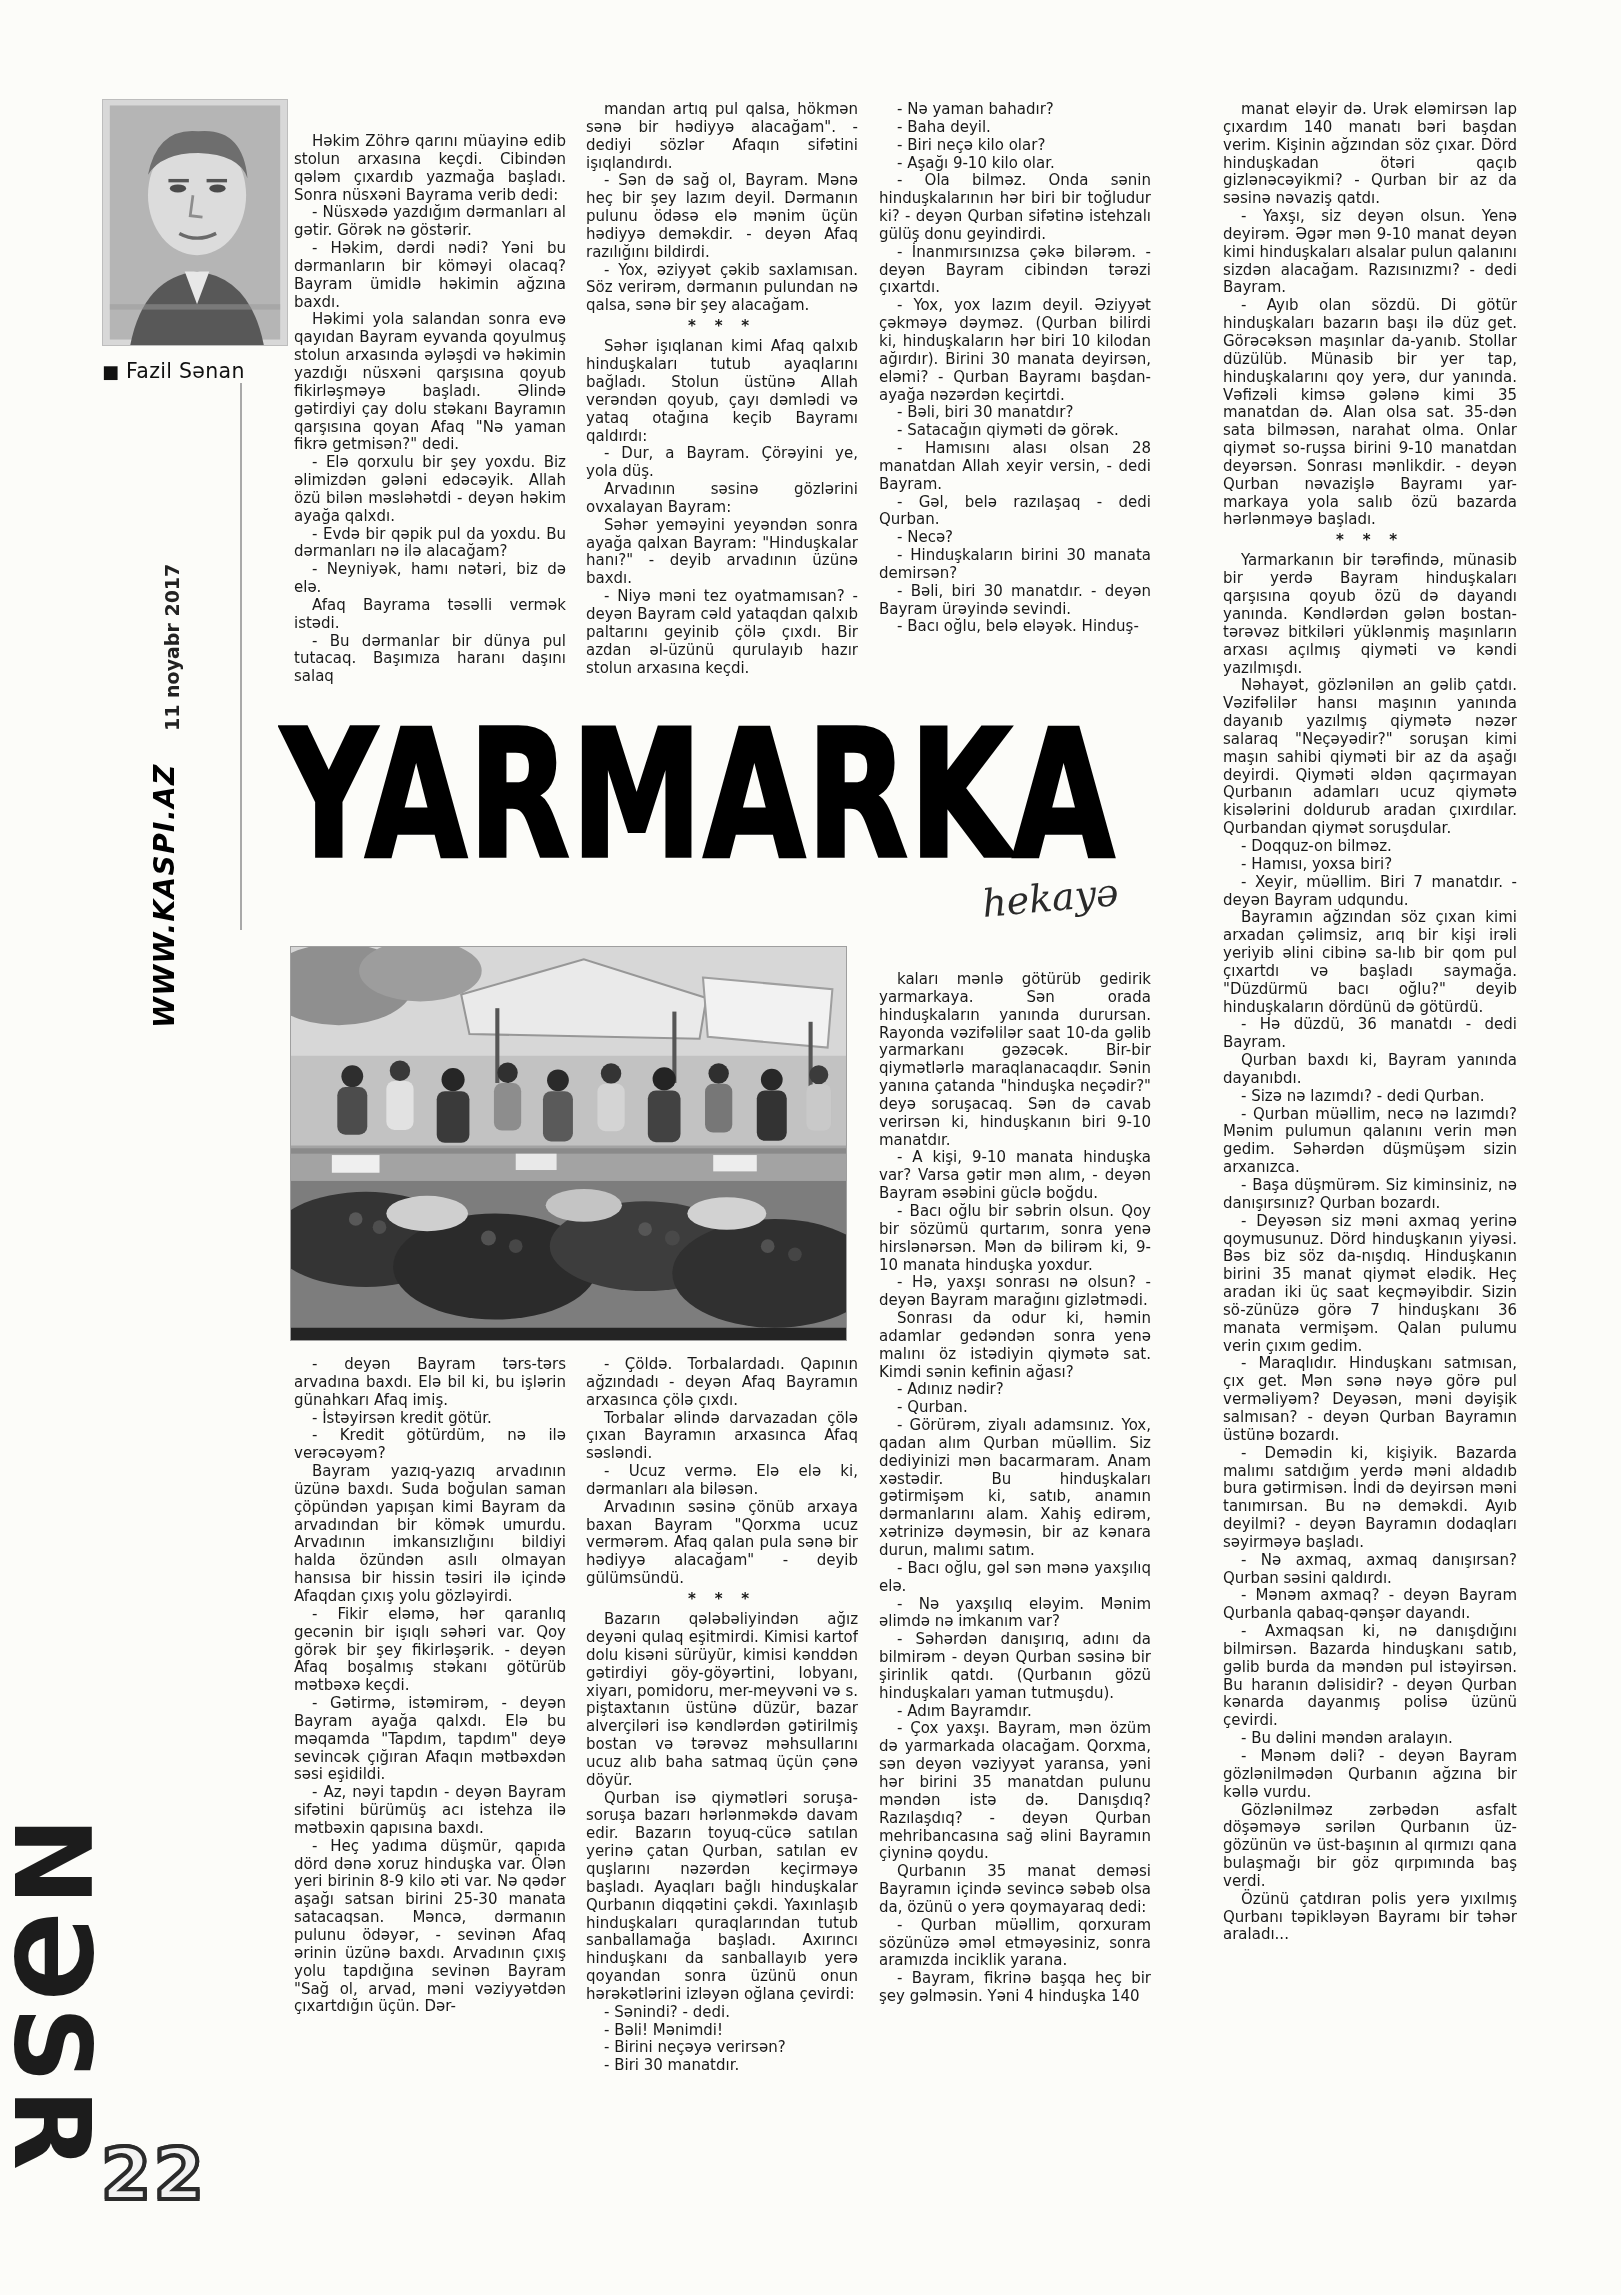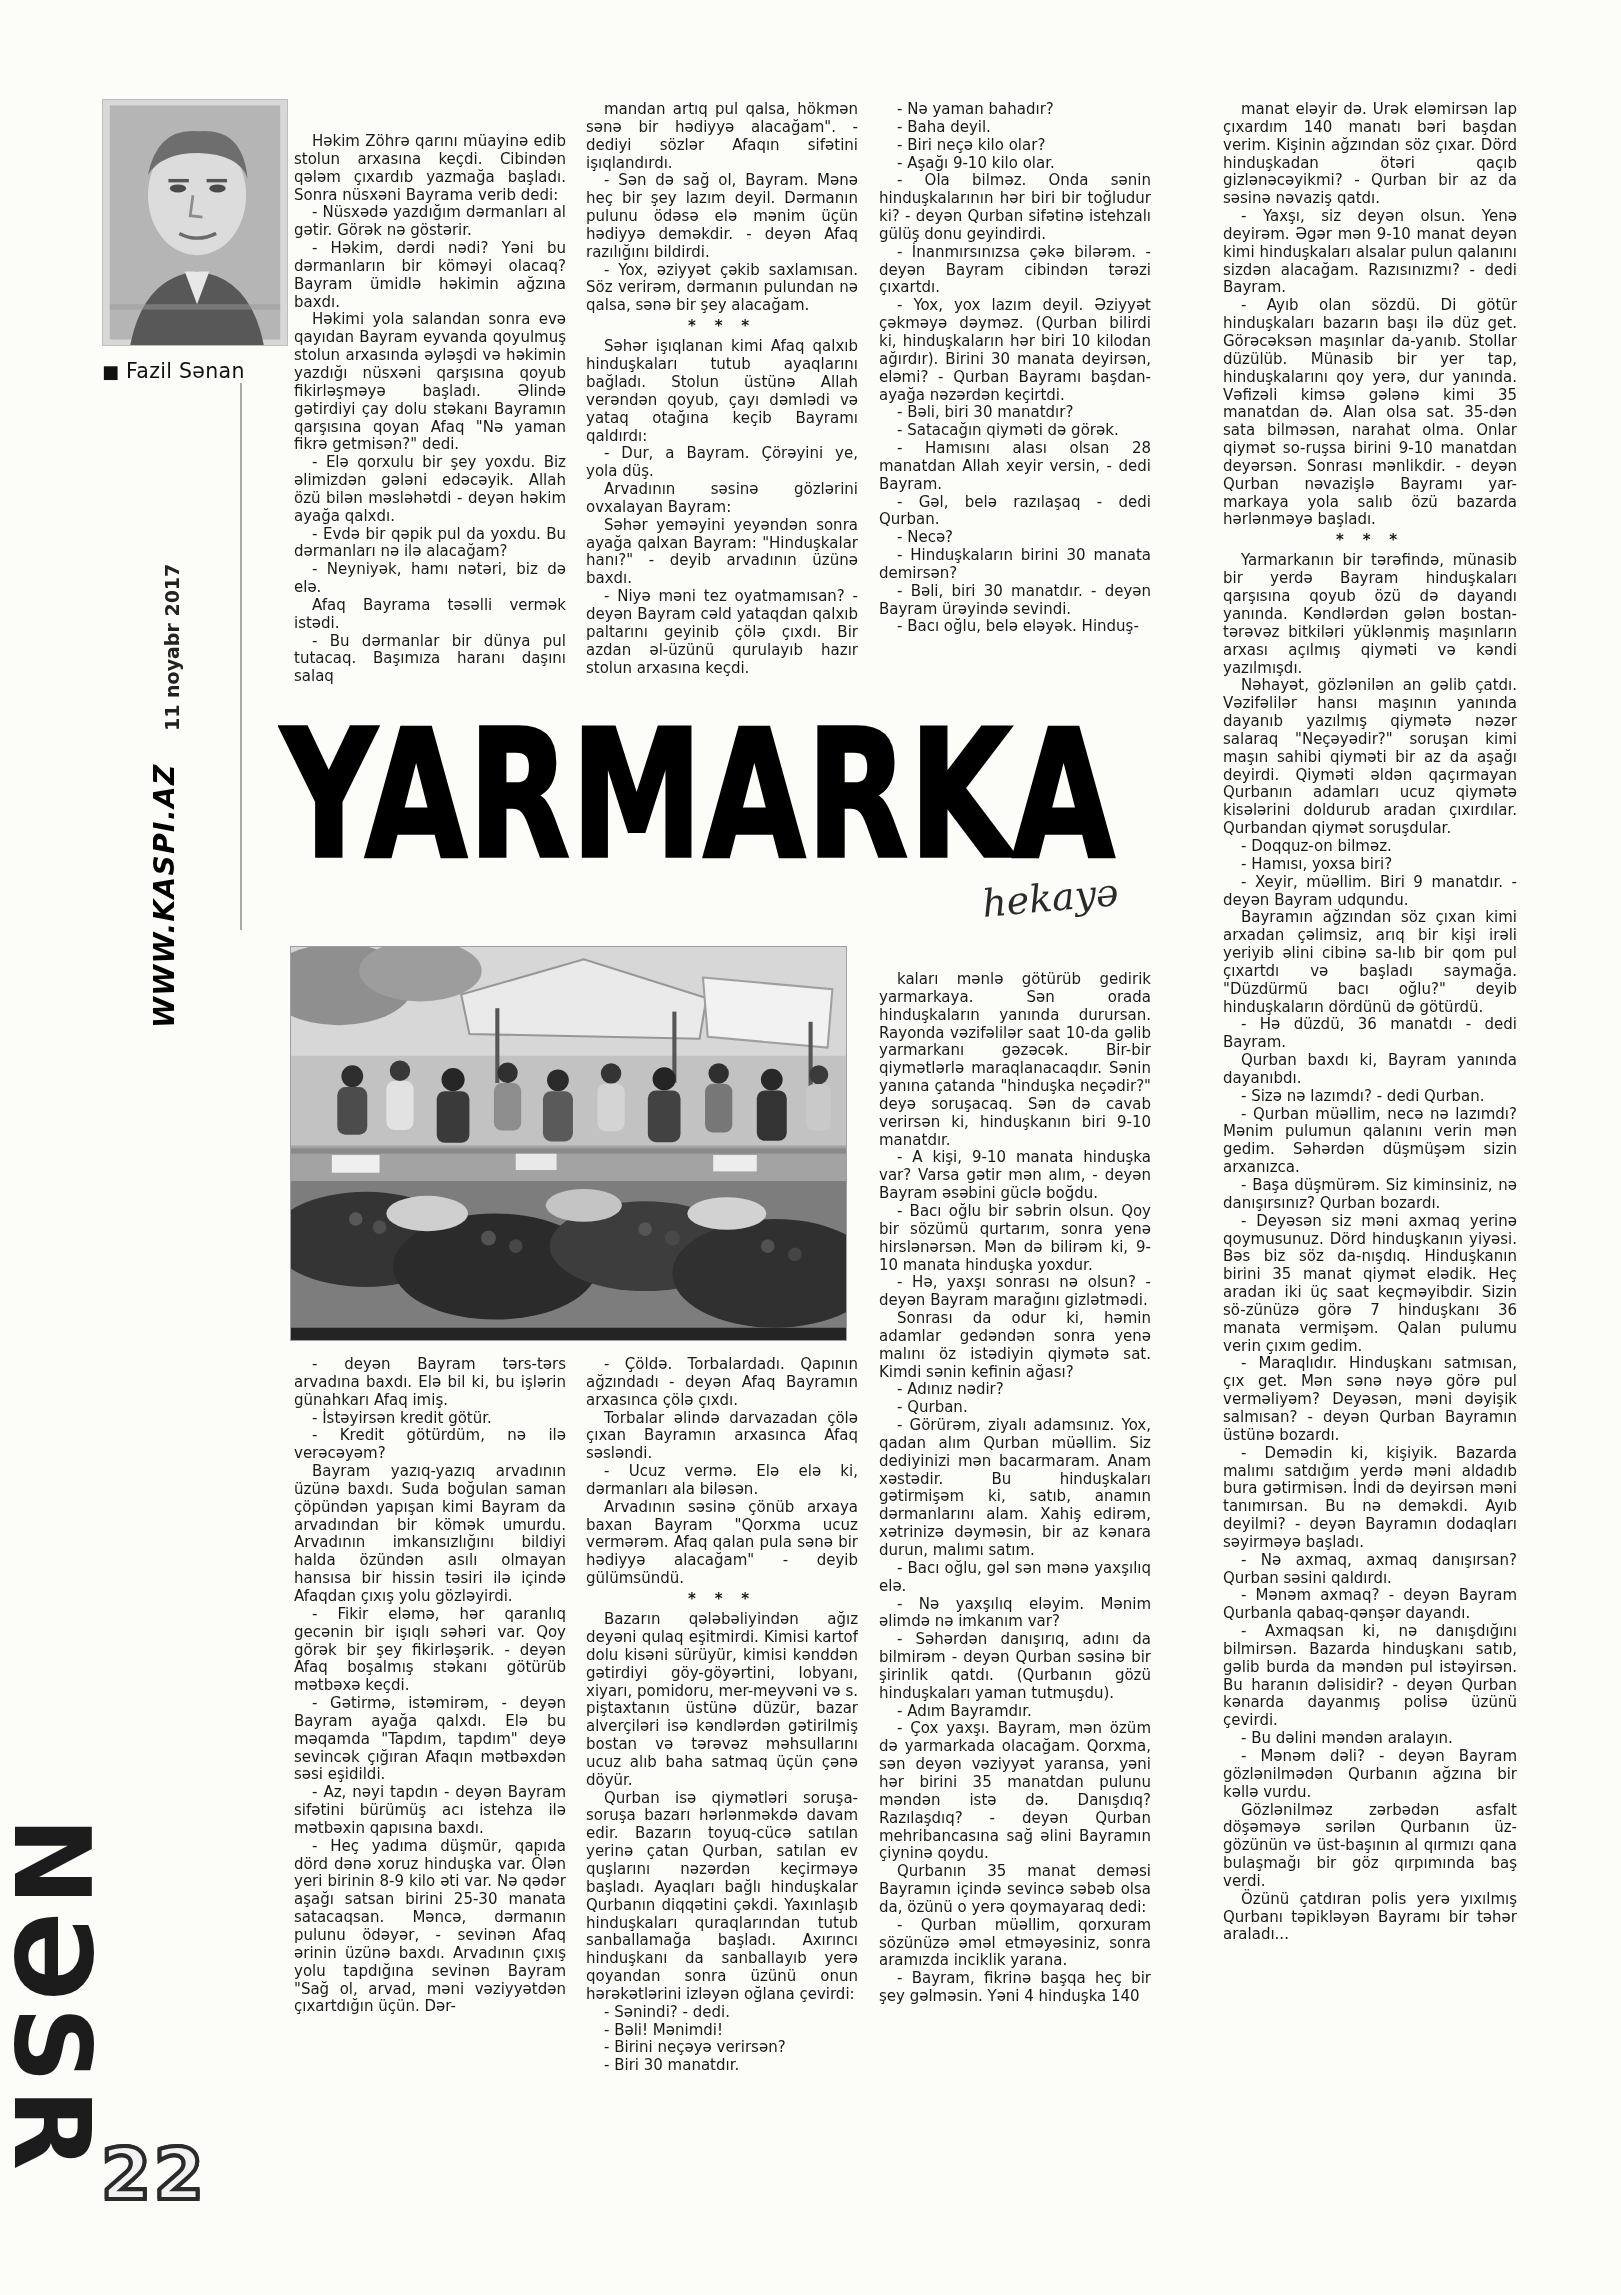--- a/index.html
+++ b/index.html
@@ -178,21 +178,21 @@
     </div>
   <div class="textcol c-right">
       <p>manat eləyir də. Ürək eləmirsən lap çıxardım 140 manatı bəri başdan verim. Kişinin ağzından söz çıxar. Dörd hinduşkadan ötəri qaçıb gizlənəcəyikmi? - Qurban bir az da səsinə nəvaziş qatdı.</p>
       <p>- Yaxşı, siz deyən olsun. Yenə deyirəm. Əgər mən 9-10 manat deyən kimi hinduşkaları alsalar pulun qalanını sizdən alacağam. Razısınızmı? - dedi Bayram.</p>
       <p>- Ayıb olan sözdü. Di götür hinduşkaları bazarın başı ilə düz get. Görəcəksən maşınlar da-yanıb. Stollar düzülüb. Münasib bir yer tap, hinduşkalarını qoy yerə, dur yanında. Vəfizəli kimsə gələnə kimi 35 manatdan də. Alan olsa sat. 35-dən sata bilməsən, narahat olma. Onlar qiymət so-ruşsa birini 9-10 manatdan deyərsən. Sonrası mənlikdir. - deyən Qurban nəvazişlə Bayramı yar-markaya yola salıb özü bazarda hərlənməyə başladı.</p>
       <p class="stars">* * *</p>
       <p>Yarmarkanın bir tərəfində, münasib bir yerdə Bayram hinduşkaları qarşısına qoyub özü də dayandı yanında. Kəndlərdən gələn bostan-tərəvəz bitkiləri yüklənmiş maşınların arxası açılmış qiyməti və kəndi yazılmışdı.</p>
       <p>Nəhayət, gözlənilən an gəlib çatdı. Vəzifəlilər hansı maşının yanında dayanıb yazılmış qiymətə nəzər salaraq "Neçəyədir?" soruşan kimi maşın sahibi qiyməti bir az da aşağı deyirdi. Qiyməti əldən qaçırmayan Qurbanın adamları ucuz qiymətə kisələrini doldurub aradan çıxırdılar. Qurbandan qiymət soruşdular.</p>
       <p>- Doqquz-on bilməz.</p>
       <p>- Hamısı, yoxsa biri?</p>
-      <p>- Xeyir, müəllim. Biri 9 manatdır. - deyən Bayram udqundu.</p>
+      <p>- Xeyir, müəllim. Biri 7 manatdır. - deyən Bayram udqundu.</p>
       <p>Bayramın ağzından söz çıxan kimi arxadan çəlimsiz, arıq bir kişi irəli yeriyib əlini cibinə sa-lıb bir qom pul çıxartdı və başladı saymağa. "Düzdürmü bacı oğlu?" deyib hinduşkaların dördünü də götürdü.</p>
       <p>- Hə düzdü, 36 manatdı - dedi Bayram.</p>
       <p>Qurban baxdı ki, Bayram yanında dayanıbdı.</p>
       <p>- Sizə nə lazımdı? - dedi Qurban.</p>
       <p>- Qurban müəllim, necə nə lazımdı? Mənim pulumun qalanını verin mən gedim. Səhərdən düşmüşəm sizin arxanızca.</p>
       <p>- Başa düşmürəm. Siz kiminsiniz, nə danışırsınız? Qurban bozardı.</p>
       <p>- Deyəsən siz məni axmaq yerinə qoymusunuz. Dörd hinduşkanın yiyəsi. Bəs biz söz da-nışdıq. Hinduşkanın birini 35 manat qiymət elədik. Heç aradan iki üç saat keçməyibdir. Sizin sö-zünüzə görə 7 hinduşkanı 36 manata vermişəm. Qalan pulumu verin çıxım gedim.</p>
       <p>- Maraqlıdır. Hinduşkanı satmısan, çıx get. Mən sənə nəyə görə pul verməliyəm? Deyəsən, məni dəyişik salmısan? - deyən Qurban Bayramın üstünə bozardı.</p>
       <p>- Demədin ki, kişiyik. Bazarda malımı satdığım yerdə məni aldadıb bura gətirmisən. İndi də deyirsən məni tanımırsan. Bu nə deməkdi. Ayıb deyilmi? - deyən Bayramın dodaqları səyirməyə başladı.</p>
       <p>- Nə axmaq, axmaq danışırsan? Qurban səsini qaldırdı.</p>

